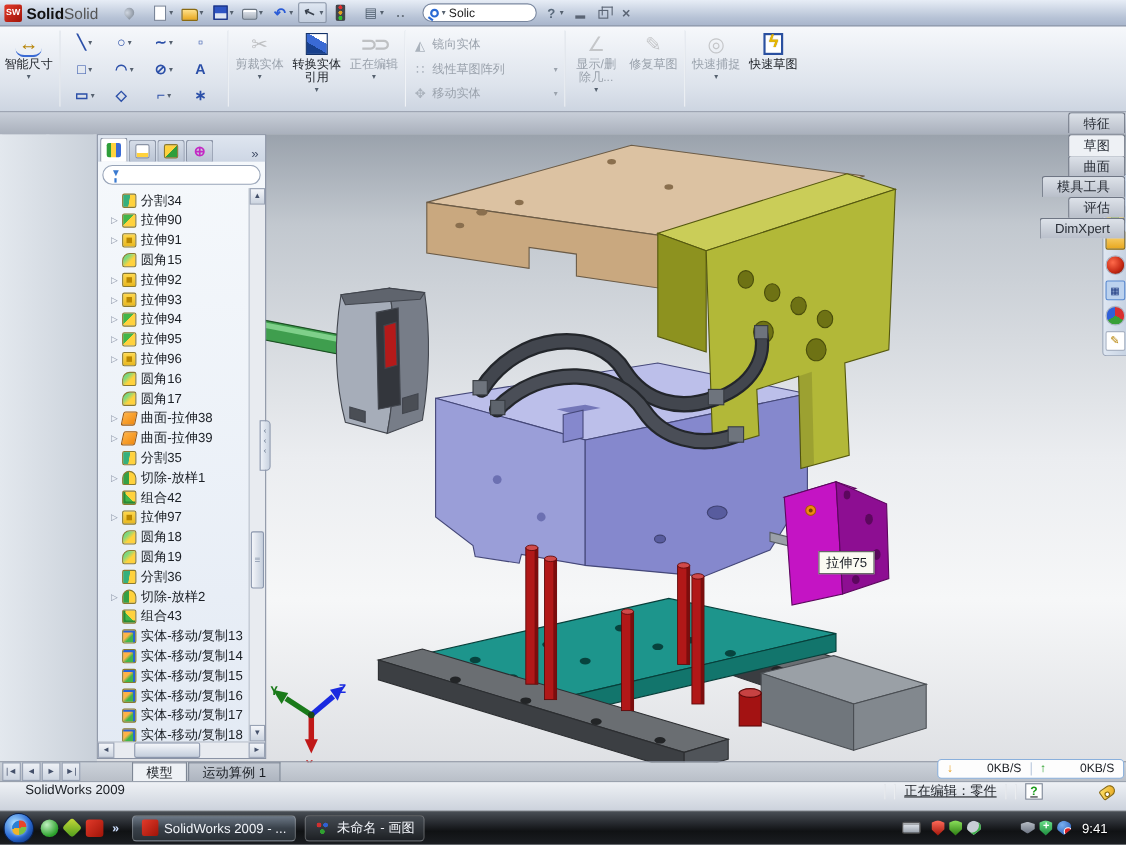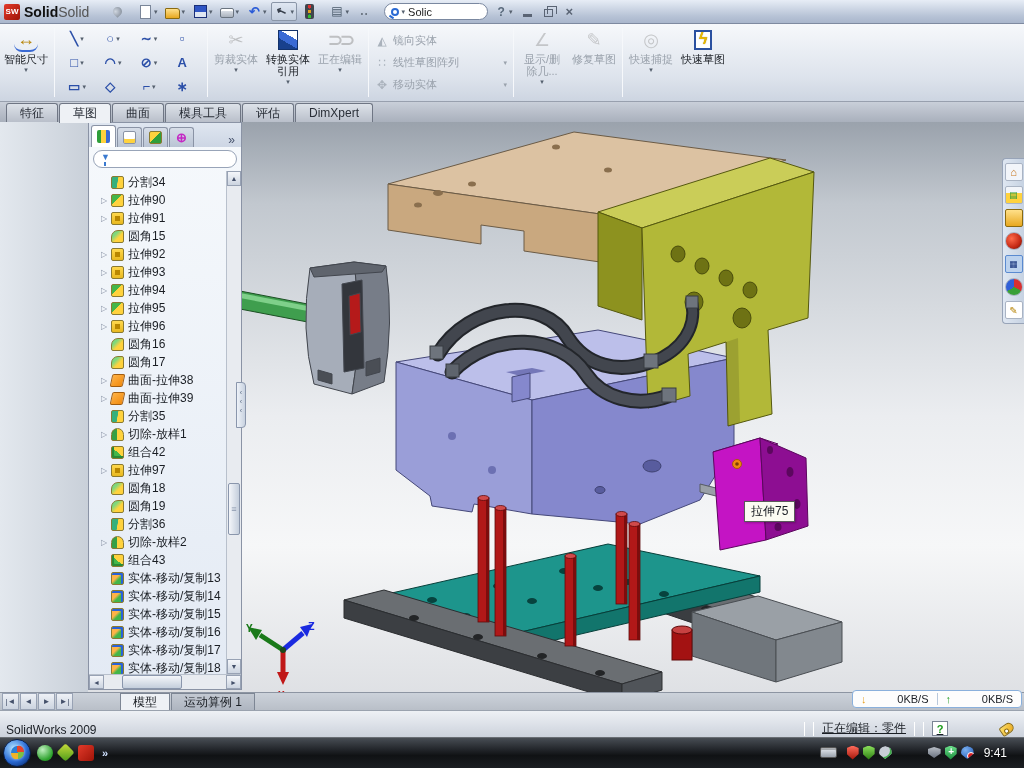--- a/index.html
+++ b/index.html
@@ -61,21 +61,21 @@
   .rstack{display:flex;flex-direction:column;justify-content:center;gap:2px;padding:0 4px;}
   .srow{display:flex;align-items:center;gap:4px;height:20px;color:#9aa2ac;font-size:11px;width:132px;}
   .srow .sic{width:14px;text-align:center;color:#aab2bc;font-size:12px;}
   .srow .dd{margin-left:auto;font-size:7px;color:#9aa2ac;}
   .bicon-sm{font-size:15px;color:#8a94a2;}
   .icon-rapid{position:relative;width:18px;height:20px;background:#fff;border:2px solid #2a50a0;}
   .icon-rapid::after{content:"ϟ";position:absolute;left:3px;top:-2px;color:#e8b800;font-weight:bold;font-size:16px;text-shadow:0 0 1px #8a6a00;}
   #watermark{position:absolute;right:14px;top:26px;font-family:"Liberation Serif",serif;font-style:italic;font-weight:bold;font-size:62px;color:rgba(140,152,168,.30);transform:skewX(-8deg);z-index:34;line-height:70px;}
 
   
-  #cmdtabs{position:absolute;left:0;top:102px;width:1024px;height:20px;background:linear-gradient(#c9cfd9,#a9b0bc);display:flex;align-items:flex-end;padding-left:6px;z-index:33;}
+  #cmdtabs{position:absolute;left:0;top:102px;width:1024px;height:20px;background:linear-gradient(#c9cfd9,#a9b0bc);display:flex;align-items:flex-end;padding-left:6px;z-index:33;flex-direction:column;}
   .ctab{padding:2px 13px 2px;margin-right:1px;border:1px solid #6f7684;border-bottom:none;border-radius:3px 3px 0 0;background:linear-gradient(#dde2e9,#b9bfca);font-size:12px;color:#2a2f38;line-height:14px;}
   .ctab.active{background:#eef1f5;position:relative;top:1px;padding-bottom:3px;}
 
   
   #viewport{position:absolute;left:88px;top:122px;width:936px;height:588px;background:linear-gradient(180deg,#9aa2ac 0%,#c2c8cf 14%,#ebedf0 50%,#f6f7f8 72%,#dcdee2 100%);z-index:1;overflow:hidden;}
   #model-svg{position:absolute;left:0;top:0;}
   #hud{position:absolute;left:486px;top:105px;display:flex;gap:7px;align-items:center;z-index:20;}
   .hu-ic{display:flex;align-items:center;gap:1px;color:#4e5866;opacity:.85;}
   .hu-g{width:16px;height:16px;font-size:14px;line-height:16px;text-align:center;}
   .hu-ic .dd{font-size:7px;}
@@ -153,21 +153,21 @@
   [data-icon="appearances"]{background:conic-gradient(#d83030 0 33%,#38a038 0 66%,#3060d8 0);border-radius:50%;}
   [data-icon="custom-properties"]{background:#fff;color:#b8860b;font-size:10px;}
 
   
   #docstrip{position:absolute;left:0;top:692px;width:1024px;height:18px;background:linear-gradient(#ccd2da,#b9bfc8);border-top:1px solid #8d95a2;display:flex;align-items:stretch;z-index:15;padding-left:2px;}
   .nav-btn{width:17px;border:1px solid #98a2b4;background:linear-gradient(#eef1f6,#ccd4e0);font-size:8px;color:#44506a;text-align:center;line-height:15px;margin-right:1px;}
   .dtab{padding:0 12px;border:1px solid #7d8694;border-bottom:none;background:linear-gradient(#c3c9d2,#aeb5c0);font-size:12px;line-height:16px;margin-right:1px;}
   .dtab.active{background:#eef1f5;}
 
   
-  #statusbar{position:absolute;left:0;top:710px;width:1024px;height:27px;background:linear-gradient(#eef1f5,#ccd2dc);border-top:1px solid #9aa2ae;display:flex;align-items:flex-end;z-index:16;}
+  #statusbar{position:absolute;left:0;top:710px;width:1024px;height:27px;background:linear-gradient(#eef1f5,#ccd2dc);border-top:1px solid #9aa2ae;display:flex;align-items:flex-start;z-index:16;padding-left:17px;}
   #statusbar .sleft{padding-left:6px;}
   #statusbar .sright{margin-left:auto;display:flex;align-items:center;gap:8px;padding-right:10px;text-decoration:underline;}
   .ssep{width:1px;height:14px;background:#aab2c0;border-right:1px solid #fff;}
   .help-box{width:16px;height:15px;background:#fff;border:1px solid #7a8494;color:#1a9a1a;font-weight:bold;font-size:11px;text-align:center;line-height:14px;}
   .tag-ic{width:14px;height:10px;background:linear-gradient(135deg,#ffe065,#e8a820);border:1px solid #8a6a10;border-radius:2px 5px 5px 2px;transform:rotate(-35deg);position:relative;}
   .tag-ic::after{content:"";position:absolute;left:2px;top:3px;width:3px;height:3px;border-radius:50%;background:#fff;border:1px solid #8a6a10;}
 
   
   #netoverlay{position:absolute;left:852px;top:690px;width:170px;height:18px;background:#fdfdfd;border:1px solid #8ab0dc;border-radius:4px;display:flex;align-items:center;z-index:30;font-size:11px;}
   #netoverlay .half{flex:1;display:flex;align-items:center;justify-content:space-between;padding:0 8px;}
@@ -1019,20 +1019,31 @@
       <div id="startflag"></div>
     </div>
   <div id="quicklaunch">
 
   <span class="ql-ic" data-icon="messenger"></span>
       <span class="ql-ic" data-icon="security-app"></span>
       <span class="ql-ic" data-icon="solidworks"></span>
     </div>
   <span class="ql-chevron">»</span>
   <div style="width:12px;"></div>
+  <div style="display:flex;align-items:center;">
+
+  <div class="taskwin active">
+      <span class="tw-ic" data-icon="solidworks"></span>
+      <span>SolidWorks 2009 - ...</span>
+    </div>
+      <div class="taskwin">
+      <span class="tw-ic" data-icon="paint"></span>
+      <span>未命名 - 画图</span>
+    </div>
+    </div>
   <div id="tray">
     <span class="tr-ic" data-icon="keyboard-layout"></span>
     <div style="display:flex;align-items:center;gap:4px;">
 
     <span class="tr-ic shield" data-icon="antivirus-shield"></span>
         <span class="tr-ic shield" data-icon="protection-shield"></span>
         <span class="tr-ic shield" data-icon="update-gear"></span>
         <span class="tr-ic shield" data-icon="volume"></span>
         <span class="tr-ic shield" data-icon="power-meter"></span>
         <span class="tr-ic shield" data-icon="network-warning"></span>

